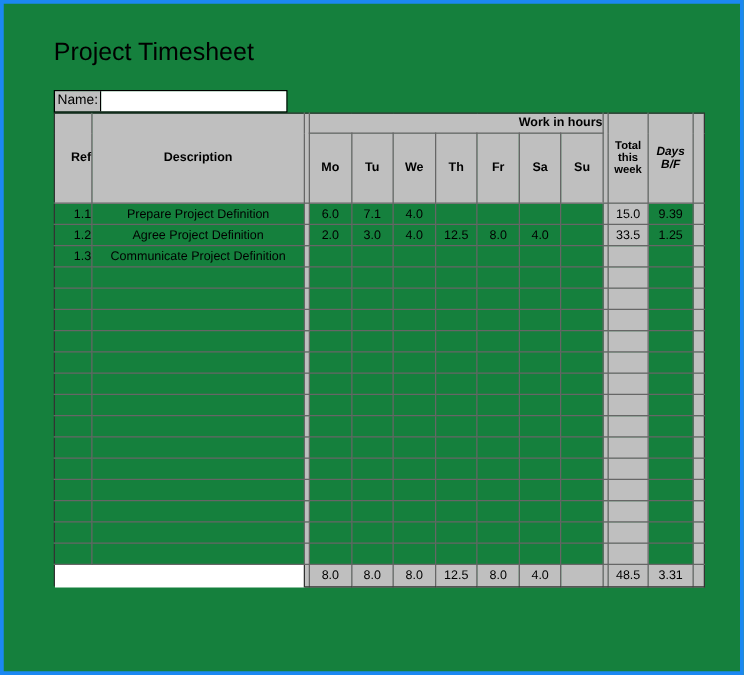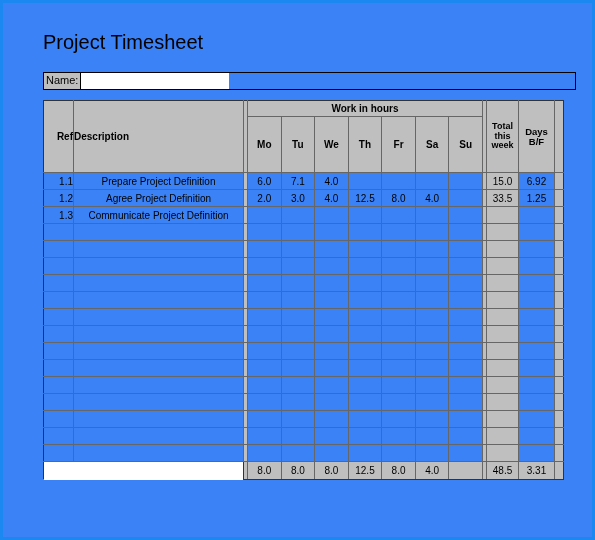--- a/index.html
+++ b/index.html
@@ -6,35 +6,33 @@
   body {
     margin: 0;
     padding: 0;
     font-family: Arial, Helvetica, sans-serif;
     background: #fff;
   }
   .frame {
     width: 595px;
     height: 540px;
     border: 3px solid #1b88f2;
-    background: #3b82f6;
+    background: #15803d;
     position: relative;
     padding: 28px 16px 8px 40px;
     overflow: hidden;
   }
   .title {
     font-size: 20px;
     font-weight: 400;
     margin-bottom: 18px;
   }
   .meta-row {
     display: flex;
     gap: 26px;
-    margin-bottom: 10px;
-    flex-direction: column;
   }
   .meta-box {
     display: flex;
     align-items: stretch;
     border: 1px solid #000;
     height: 18px;
   }
   .meta-label {
     background: #bfbfbf;
     font-size: 11px;
@@ -62,29 +60,29 @@
   }
   table.ts th, table.ts td {
     border-right: 1px solid #666;
     border-bottom: 1px solid #666;
     font-size: 10px;
     padding: 0;
     vertical-align: middle;
   }
   .hdr { background: #bfbfbf; }
   .col-ref   { width: 30px;  text-align: right;  padding-right: 2px; }
-  .col-desc  { width: 170px; text-align: left;   padding-left: 2px; }
+  .col-desc  { width: 170px; text-align: center;   padding-left: 2px; }
   .col-day   { width: 30px;  text-align: center; }
   .col-spacer{ width: 4px;   background:#bfbfbf; }
   .col-total { width: 32px;  text-align: center; background:#bfbfbf; }
   .col-bf    { width: 36px;  text-align: center; }
   .col-tail  { width: 9px;   background:#bfbfbf; border-right:1.5px solid #333 !important; }
 
   th.vpad { height: 56px; vertical-align: bottom; padding-bottom: 3px; margin-top: 16px; }
-  th.group { height: 16px; font-weight: bold; font-size: 10.5px; text-align:center;}
+  th.group { height: 16px; font-weight: bold; font-size: 10.5px; text-align:right;}
   td.cell { height: 17px; }
   td.num { text-align: center; }
   td.desc { text-align: center; padding-left: 2px; white-space: nowrap; overflow:hidden; }
   td.ref  { text-align: right; padding-right: 2px; }
 
   tr.totals td { background:#bfbfbf; height:18px; font-size:10px; text-align:center; border-top:1.5px solid #333; border-bottom:1.5px solid #333;}
   tr.totals td.blank-left { border-left-color: transparent; border-bottom-color: transparent; background:#fff; border-top-color:transparent;}
 </style>
 </head>
 <body>
@@ -102,21 +100,21 @@
 
   <table class="ts">
     <thead>
       <tr>
         <th class="hdr col-ref vpad" rowspan="2">Ref</th>
         <th class="hdr col-desc vpad" rowspan="2">Description</th>
         <th class="hdr col-spacer" rowspan="2"></th>
         <th class="hdr group" colspan="7">Work in hours</th>
         <th class="hdr col-spacer" rowspan="2"></th>
         <th class="hdr col-total vpad" rowspan="2" style="font-size:9px;line-height:1.05;">Total this week</th>
-        <th class="hdr col-bf vpad" rowspan="2" style="font-size:9.5px;line-height:1.05;">Days B/F</th>
+        <th class="hdr col-bf vpad" rowspan="2" style="font-size:9.5px;line-height:1.05;font-style:italic;">Days B/F</th>
         <th class="hdr col-tail" rowspan="2"></th>
       </tr>
       <tr>
         <th class="hdr col-day vpad" style="height:40px;">Mo</th>
         <th class="hdr col-day vpad">Tu</th>
         <th class="hdr col-day vpad">We</th>
         <th class="hdr col-day vpad">Th</th>
         <th class="hdr col-day vpad">Fr</th>
         <th class="hdr col-day vpad">Sa</th>
         <th class="hdr col-day vpad">Su</th>
@@ -129,21 +127,21 @@
           <td class="cell col-spacer"></td>
           <td class="cell num col-day">6.0</td>
           <td class="cell num col-day">7.1</td>
           <td class="cell num col-day">4.0</td>
           <td class="cell num col-day"></td>
           <td class="cell num col-day"></td>
           <td class="cell num col-day"></td>
           <td class="cell num col-day"></td>
           <td class="cell col-spacer"></td>
           <td class="cell num col-total">15.0</td>
-          <td class="cell num col-bf">6.92</td>
+          <td class="cell num col-bf">9.39</td>
           <td class="cell col-tail"></td>
         </tr>
         <tr>
           <td class="cell ref col-ref">1.2</td>
           <td class="cell desc col-desc">Agree Project Definition</td>
           <td class="cell col-spacer"></td>
           <td class="cell num col-day">2.0</td>
           <td class="cell num col-day">3.0</td>
           <td class="cell num col-day">4.0</td>
           <td class="cell num col-day">12.5</td>

